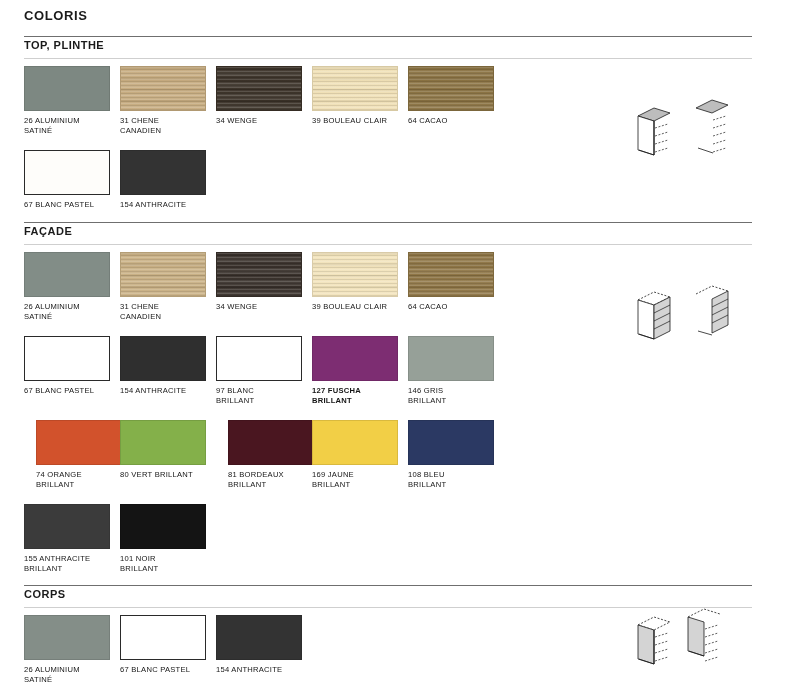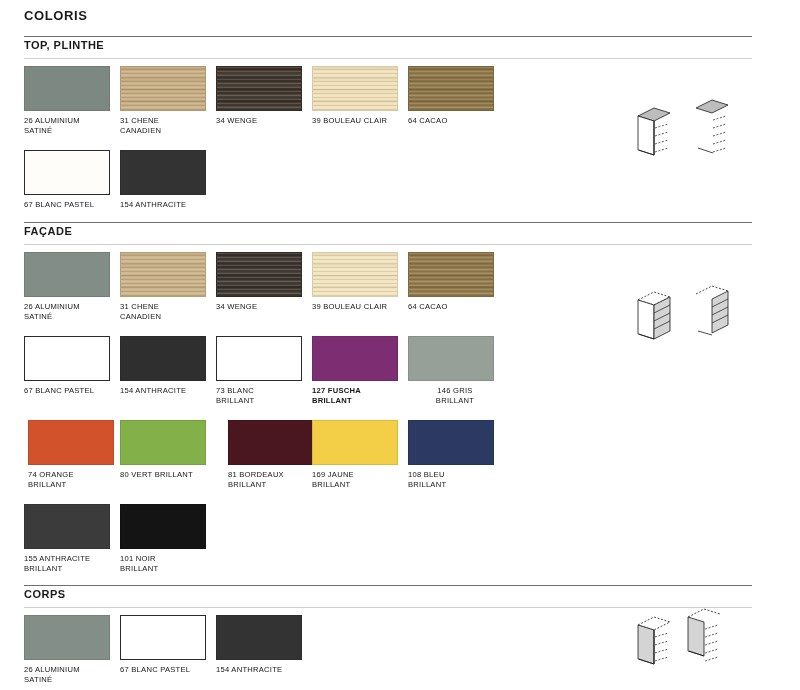--- a/index.html
+++ b/index.html
@@ -244,36 +244,36 @@
           <div class="swatch-cell" style="left: 0px;">
             <div class="swatch-chip" style="background: rgb(255, 255, 255); border: 1px solid rgb(42, 42, 42);"></div>
             <div class="swatch-label">67 BLANC PASTEL</div>
           </div>
           <div class="swatch-cell" style="left: 96px;">
             <div class="swatch-chip" style="background: rgb(47, 47, 47); border: 1px solid rgba(0, 0, 0, 0.1);"></div>
             <div class="swatch-label">154 ANTHRACITE</div>
           </div>
           <div class="swatch-cell" style="left: 192px;">
             <div class="swatch-chip" style="background: rgb(255, 255, 255); border: 1px solid rgb(42, 42, 42);"></div>
-            <div class="swatch-label">73 BLANC
+            <div class="swatch-label">97 BLANC
 BRILLANT</div>
           </div>
           <div class="swatch-cell" style="left: 288px; font-weight: bold;">
             <div class="swatch-chip" style="background: rgb(125, 45, 114); border: 1px solid rgba(0, 0, 0, 0.1);"></div>
             <div class="swatch-label">127 FUSCHA
 BRILLANT</div>
           </div>
-          <div class="swatch-cell" style="left: 384px; text-align: center;">
+          <div class="swatch-cell" style="left: 384px;">
             <div class="swatch-chip" style="background: rgb(150, 160, 152); border: 1px solid rgba(0, 0, 0, 0.1);"></div>
             <div class="swatch-label">146 GRIS
 BRILLANT</div>
           </div>
         </div>
         <div class="swatch-row">
-          <div class="swatch-cell" style="left: 4px;">
+          <div class="swatch-cell" style="left: 12px;">
             <div class="swatch-chip" style="background: rgb(210, 82, 44); border: 1px solid rgba(0, 0, 0, 0.1);"></div>
             <div class="swatch-label">74 ORANGE
 BRILLANT</div>
           </div>
           <div class="swatch-cell" style="left: 96px;">
             <div class="swatch-chip" style="background: rgb(132, 176, 74); border: 1px solid rgba(0, 0, 0, 0.1);"></div>
             <div class="swatch-label">80 VERT BRILLANT</div>
           </div>
           <div class="swatch-cell" style="left: 192px; margin-left: 12px;">
             <div class="swatch-chip" style="background: rgb(74, 22, 32); border: 1px solid rgba(0, 0, 0, 0.1);"></div>

